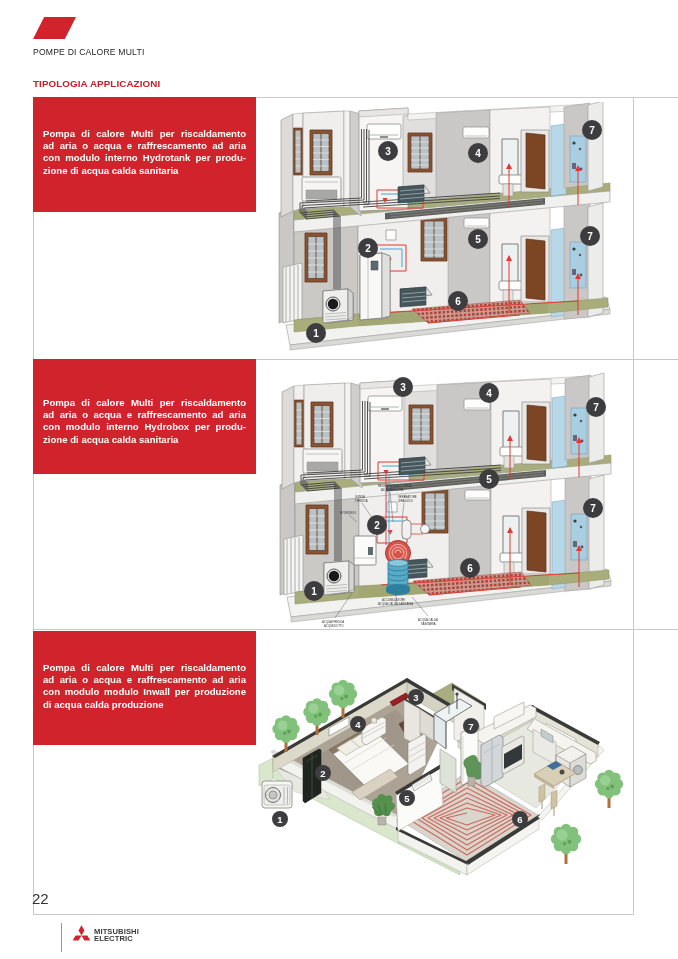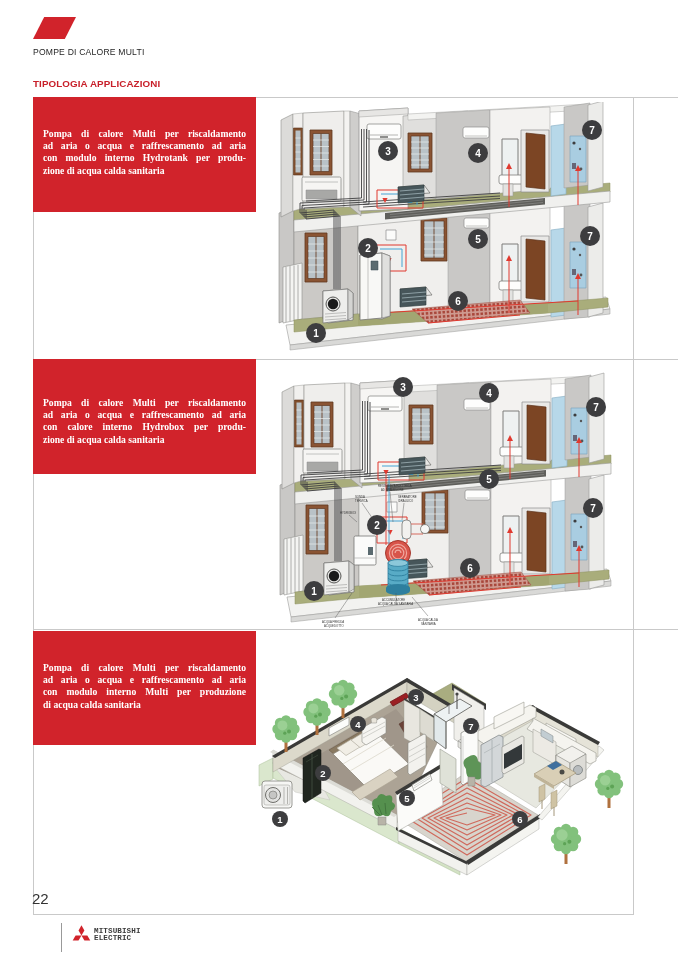--- a/index.html
+++ b/index.html
@@ -2,21 +2,21 @@
 <html><head>
 <meta charset="utf-8">
 <style>
   html,body{margin:0;padding:0;background:#fff;}
   *{-webkit-font-smoothing:antialiased;}
   body{font-family:"Liberation Sans",sans-serif;}
   #page{position:relative;width:678px;height:959px;background:#fff;overflow:hidden;margin-top:17px;}
   .abs{position:absolute;}
   .redbox{position:absolute;left:33px;width:223px;background:#d1232b;}
   .redbox p{margin:0;padding:31px 10px 0 10px;color:#fff;font-size:9.6px;line-height:12.2px;font-weight:bold;}
-  .redbox p span{display:block;text-align:justify;text-align-last:justify;font-family:Liberation Serif, serif;}
+  .redbox p span{display:block;text-align:justify;text-align-last:justify;}
   .redbox p span.last{text-align-last:left;}
 </style>
 </head>
 <body>
 <div id="page">
 
   <div class="abs" style="left:33px;top:0;width:43px;height:22px;background:#d1232b;clip-path:polygon(26% 0,100% 0,74% 100%,0 100%);"></div>
 
   <div class="abs" style="left:33px;top:30px;font-size:8.6px;color:#262626;letter-spacing:0.2px;">POMPE DI CALORE MULTI</div>
 
@@ -36,31 +36,31 @@
         <span>ad aria o acqua e raffrescamento ad aria</span>
         <span>con modulo interno Hydrotank per produ-</span>
         <span class="last">zione di acqua calda sanitaria</span>
       </p>
   </div>
 
   <div class="redbox" style="top:342px;height:115px;">
     <p style="padding-top:38px;">
         <span>Pompa di calore Multi per riscaldamento</span>
         <span>ad aria o acqua e raffrescamento ad aria</span>
-        <span>con calore interno Hydrobox per produ-</span>
+        <span>con modulo interno Hydrobox per produ-</span>
         <span class="last">zione di acqua calda sanitaria</span>
       </p>
   </div>
 
   <div class="redbox" style="top:614px;height:114px;">
     <p style="padding-top:31px;">
         <span>Pompa di calore Multi per riscaldamento</span>
         <span>ad aria o acqua e raffrescamento ad aria</span>
-        <span>con modulo interno Multi per produzione</span>
-        <span class="last">di acqua calda sanitaria</span>
+        <span>con modulo modulo Inwall per produzione</span>
+        <span class="last">di acqua calda produzione</span>
       </p>
   </div>
 
   <svg id="ill1" class="abs" style="left:270px;top:85px;" width="345" height="250" viewBox="270 85 345 250">
     <defs>
         <pattern id="hp" width="4.2" height="4.2" patternUnits="userSpaceOnUse" patternTransform="rotate(-4)">
           <rect width="4.2" height="4.2" fill="#cf9a90"></rect>
           <rect x="0.8" y="0.8" width="2.5" height="2.5" fill="#a8463a"></rect>
         </pattern>
       </defs>
@@ -1040,14 +1040,14 @@
   <div class="abs" style="left:32px;top:873px;font-size:15px;color:#333;">22</div>
 
   <div class="abs" style="left:61px;top:906px;width:1px;height:29px;background:#999;"></div>
 
   <svg class="abs" style="left:72px;top:908px;" width="20" height="16" viewBox="1 0 30 23">
     <path d="M15.2 15.2 L19.6 7.6 L15.2 0 L10.8 7.6 Z" fill="#d1232b"></path>
     <path d="M15.2 15.2 L6.4 15.2 L2.0 22.8 L10.8 22.8 Z" fill="#d1232b"></path>
     <path d="M15.2 15.2 L19.6 22.8 L28.4 22.8 L24.0 15.2 Z" fill="#d1232b"></path>
   </svg>
 
-  <div class="abs" style="left:94px;top:911px;font-size:7.6px;line-height:7.4px;font-weight:bold;color:#3a3a3a;letter-spacing:0.1px;font-family:Liberation Mono, monospace;">MITSUBISHI<br>ELECTRIC</div>
+  <div class="abs" style="left:94px;top:911px;font-size:7.6px;line-height:7.4px;font-weight:bold;color:#3a3a3a;letter-spacing:0.1px;">MITSUBISHI<br>ELECTRIC</div>
 </div>
 
 </body></html>

